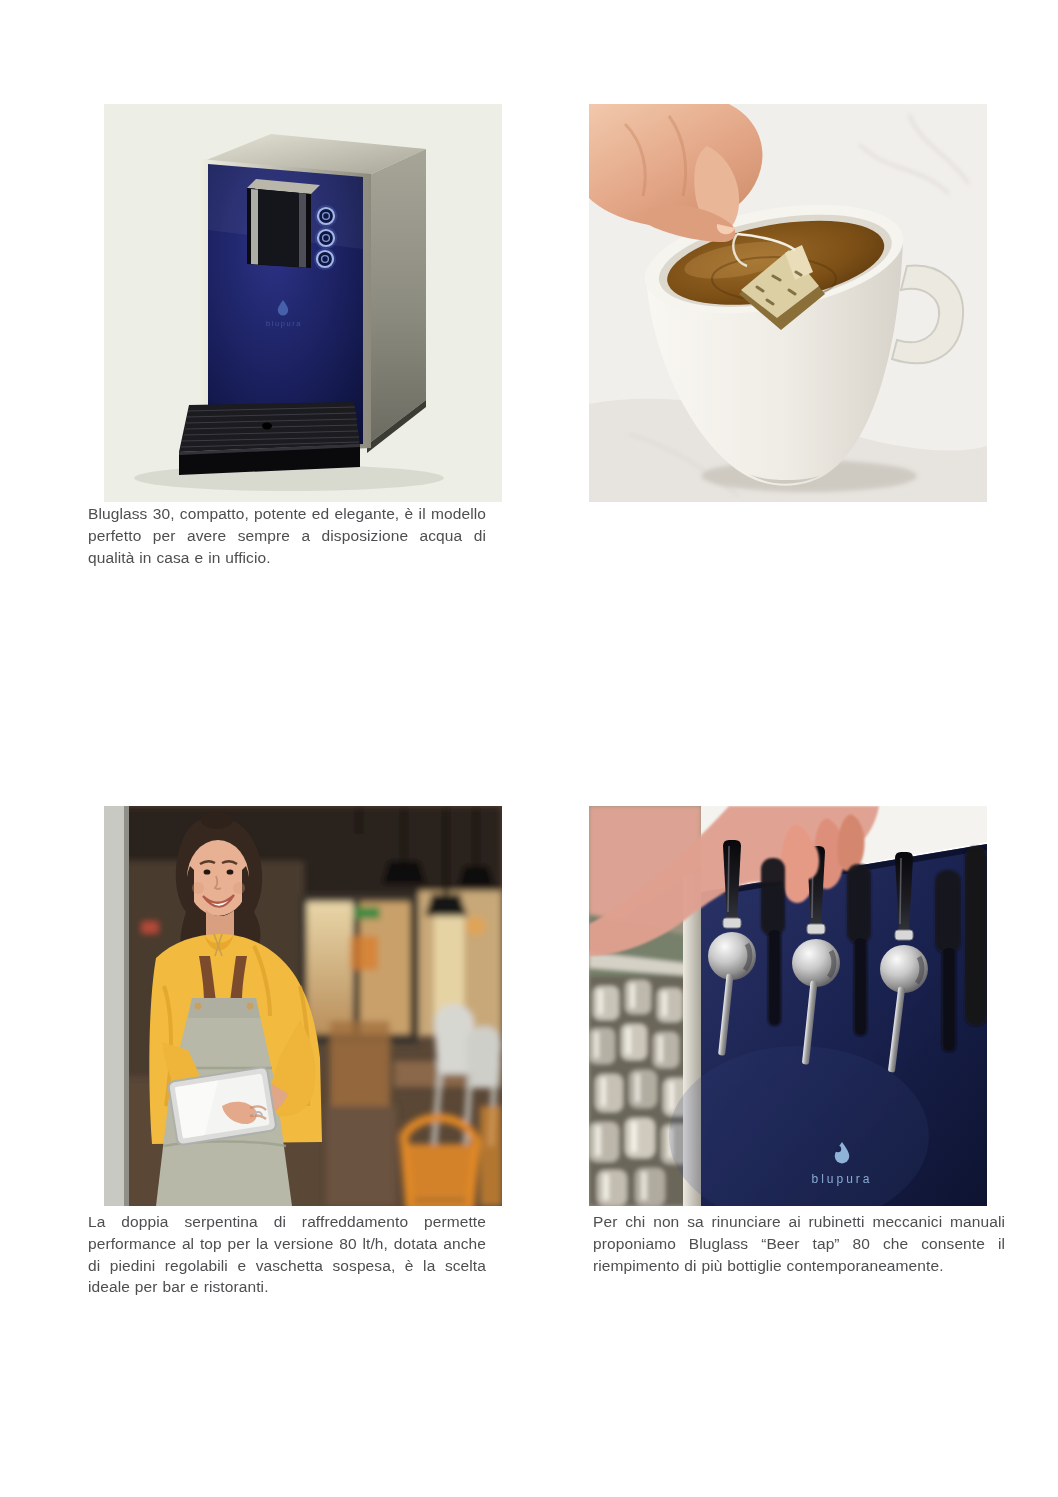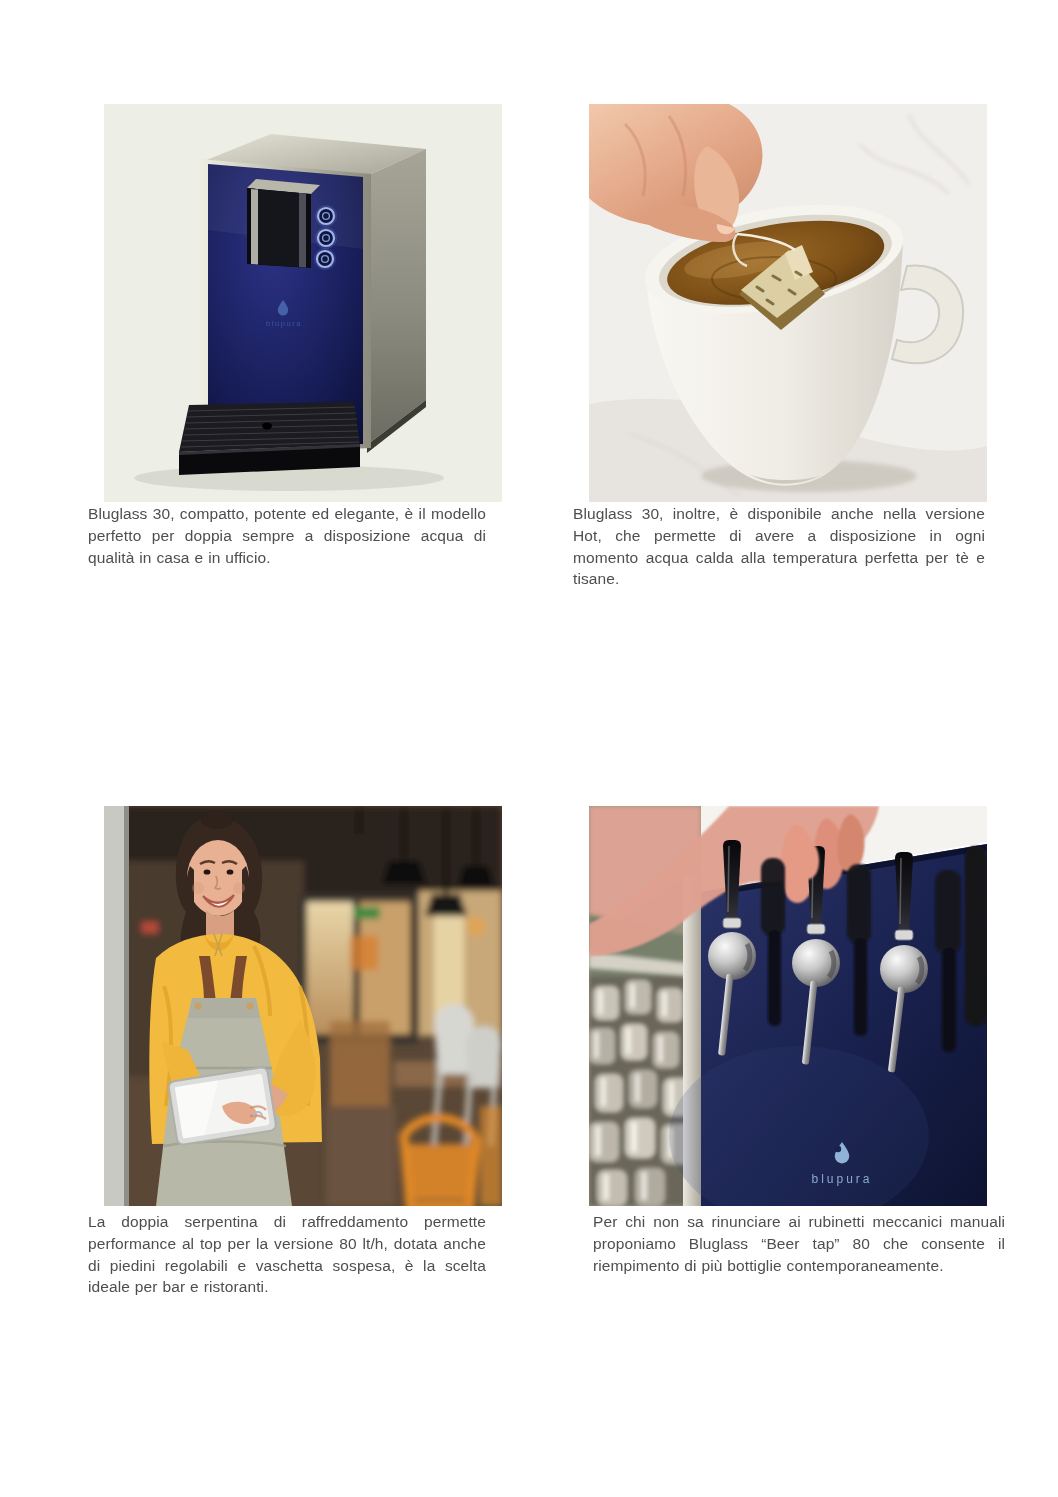--- a/index.html
+++ b/index.html
@@ -363,21 +363,20 @@
       </g>
 
       <g>
         <path d="M253,336 c-4.4,6.2 -7.2,10.4 -7.2,14.2 a7.2,7.2 0 0 0 14.4,0 c0,-3.8 -2.8,-8 -7.2,-14.2 z" fill="#8fb2d9"></path>
         <circle cx="249" cy="343" r="3.2" fill="#1a2250"></circle>
         <text x="253" y="377" text-anchor="middle" font-size="12" letter-spacing="3" style="fill:#8fb2d9" class="logo-text" opacity="0.95">blupura</text>
       </g>
     </svg>
   </figure>
 
-  <p class="caption" style="left:88px;top:503px;width:398px">Bluglass 30, compatto, potente ed elegante, è il modello perfetto per doppia sempre a disposizione acqua di qualità in casa e in ufficio.</p>
-
-  <p class="caption" style="left:573px;top:503px;width:412px">Bluglass 30, inoltre, è disponibile anche nella versione Hot, che permette di avere a disposizione in ogni momento acqua calda alla temperatura perfetta per tè e tisane.</p>
+  <p class="caption" style="left:88px;top:503px;width:398px">Bluglass 30, compatto, potente ed elegante, è il modello perfetto per avere sempre a disposizione acqua di qualità in casa e in ufficio.</p>
+
 
   <p class="caption" style="left:88px;top:1211px;width:398px">La doppia serpentina di raffreddamento permette performance al top per la versione 80 lt/h, dotata anche di piedini regolabili e vaschetta sospesa, è la scelta ideale per bar e ristoranti.</p>
 
   <p class="caption" style="left:593px;top:1211px;width:412px">Per chi non sa rinunciare ai rubinetti meccanici manuali proponiamo Bluglass “Beer tap” 80 che consente il riempimento di più bottiglie contemporaneamente.</p>
 
 </main>
 
 </body></html>

